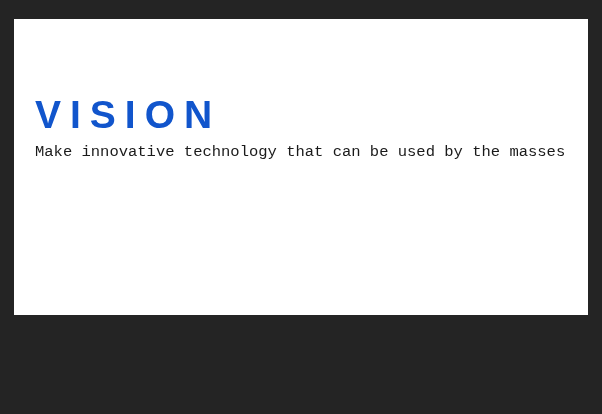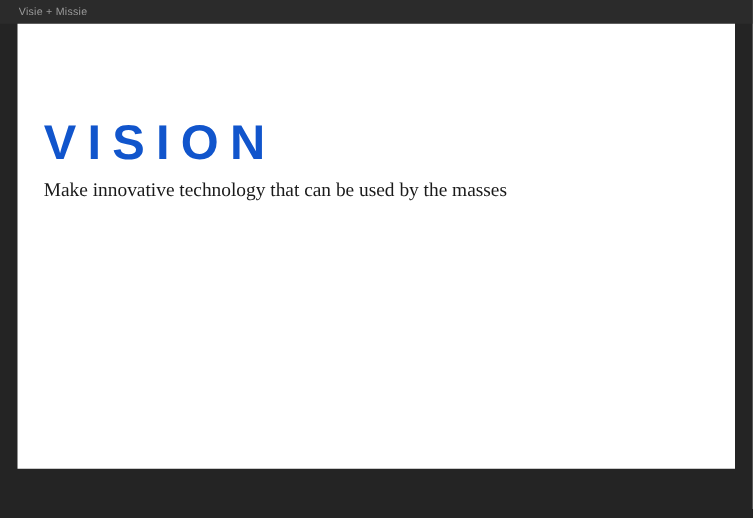--- a/index.html
+++ b/index.html
@@ -43,21 +43,21 @@
     white-space: nowrap;
     font-family: "Liberation Sans", sans-serif;
   }
 
   
   #slide-canvas {
     position: absolute;
     left: 14px;
     top: 19px;
     width: 574px;
-    height: 356px;
+    height: 296px;
     background: #ffffff;
     box-sizing: border-box;
     overflow: hidden;
   }
 
   #slide-content {
     position: absolute;
     left: 21px;
     top: 76px;
     width: 546px;
@@ -76,40 +76,37 @@
     font-weight: bold;
     font-size: 39px;
     letter-spacing: 9px;
     line-height: 1.05;
     margin: 0 0 6px 0;
     white-space: nowrap;
   }
 
   .body-text {
     color: #1a1a1a;
-    font-family: Liberation Serif, serif;
+    font-family: Liberation Mono, monospace;
     font-size: 15.5px;
     font-weight: normal;
     line-height: 21.5px;
     margin: 0;
     max-width: 545px;
   }
 
   .body-text.single {
     white-space: nowrap;
   }
 </style>
 </head>
 <body>
 
 <div id="app">
 
-  <div id="titlebar">
-    <span class="doc-title">Visie + Missie</span>
-  </div>
 
   <div id="slide-canvas">
     <div id="slide-content">
 
       <div class="section vision">
         <h1 class="heading">VISION</h1>
         <p class="body-text single">Make innovative technology that can be used by the masses</p>
       </div>
 
 

